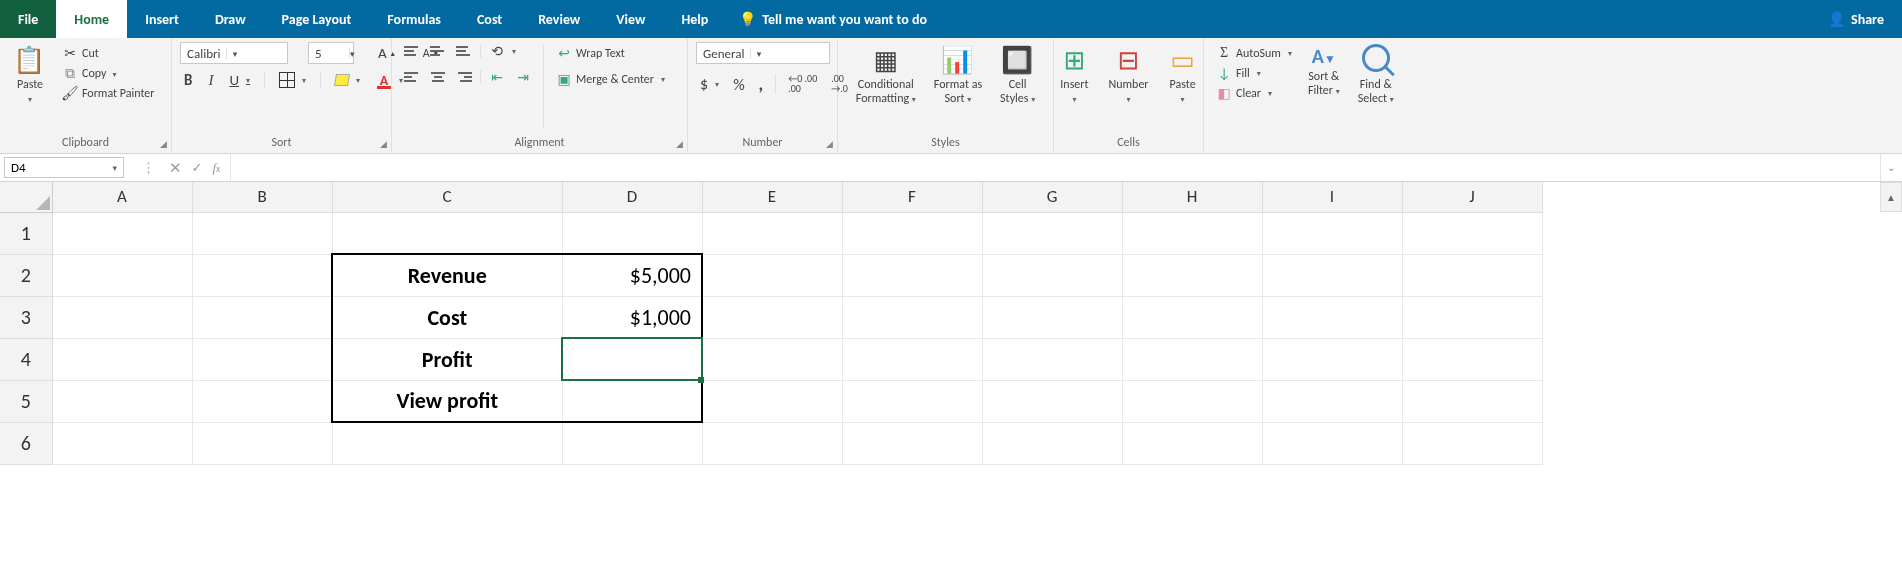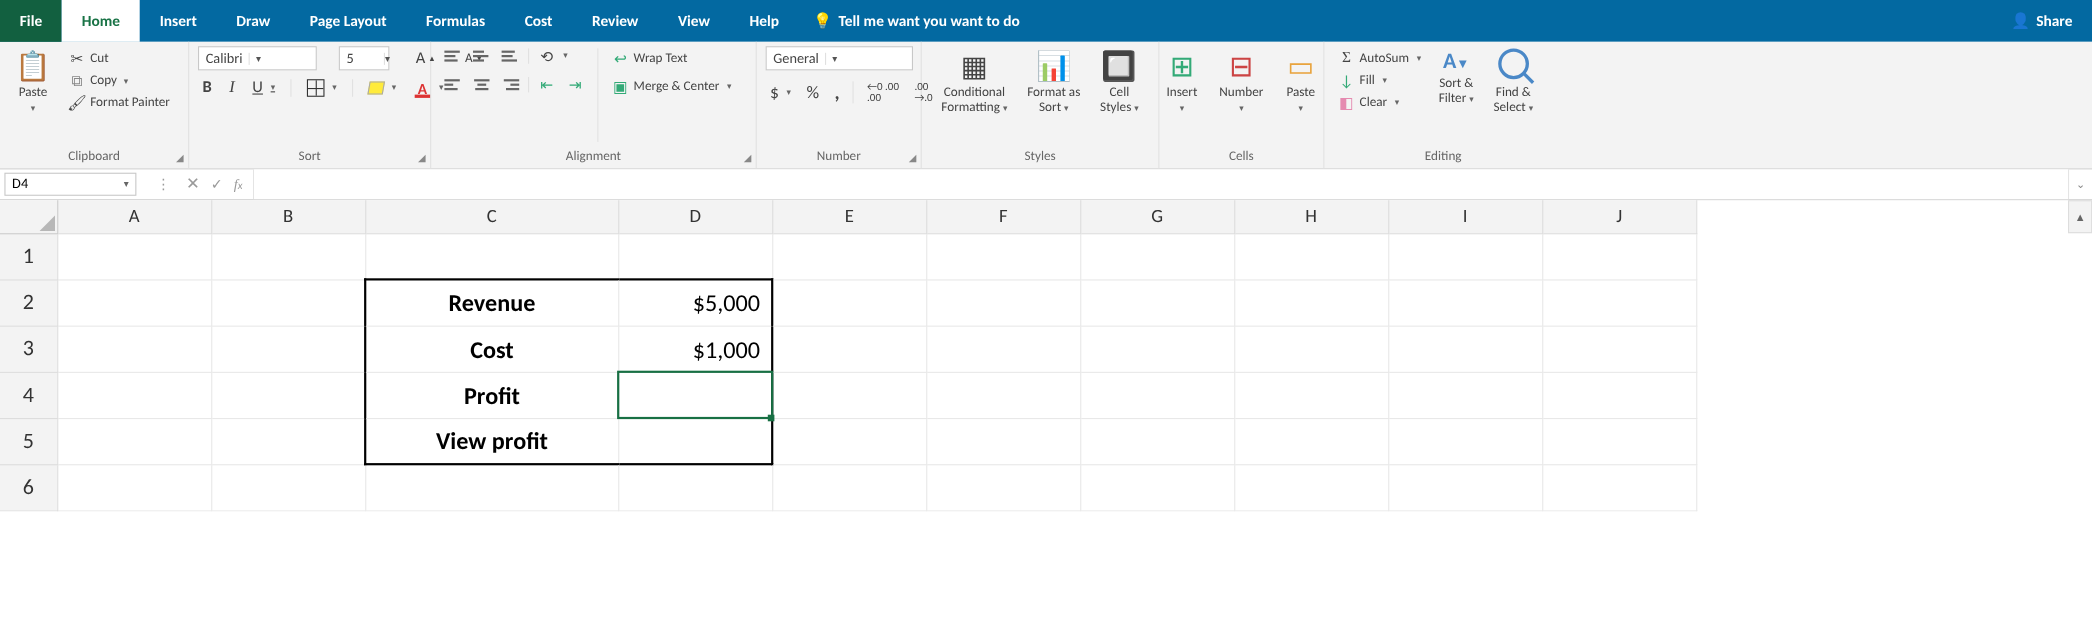--- a/index.html
+++ b/index.html
@@ -329,23 +329,20 @@
       </div>
       <div class="big-btn">
           <span style="font-size:20px;color:#4a88c7;font-weight:700">A<span style="font-size:12px">▼</span></span>
           <div class="lbl"><span>Sort &amp;</span><br><span>Filter</span> <span class="chev"></span></div>
         </div>
       <div class="big-btn">
           <span class="find-glass"></span>
           <div class="lbl" style="margin-top:6px"><span>Find &amp;</span><br><span>Select</span> <span class="chev"></span></div>
         </div>
     </div>
-    <div class="group-label">
-        <span>Editing</span>
-      </div>
   </div>
 
 </div>
 
 <div class="fbar">
   <div class="namebox">
       <span>D4</span>
       <span class="dd">▾</span>
     </div>
   <div class="fx-btns">

